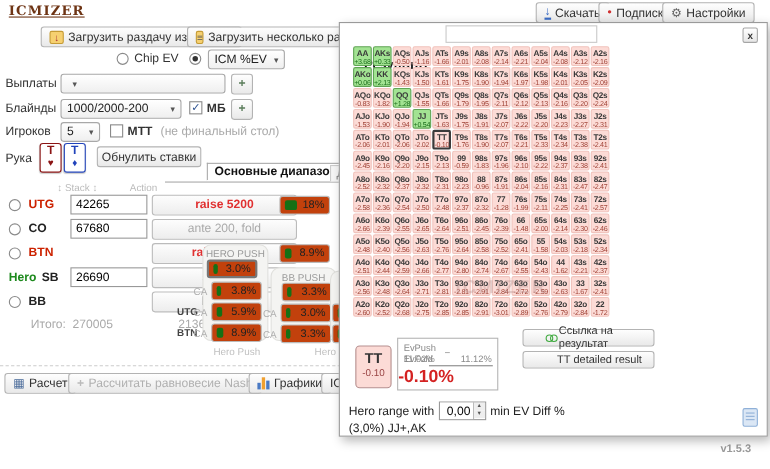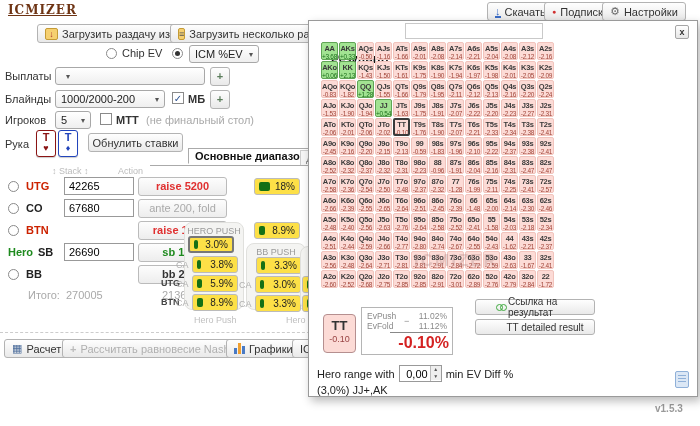--- a/index.html
+++ b/index.html
@@ -24,27 +24,27 @@
   .plusbtn{position:absolute;width:20px;height:19px;border:1px solid #b3b3b3;border-radius:3px;
        background:linear-gradient(#fefefe,#e9e9e9);color:#5b7d5b;font-weight:bold;text-align:center;line-height:16px;}
 
   
   .posrow{position:absolute;left:6px;width:300px;height:20px;}
   .posrow .radio{position:absolute;left:2px;top:4px;}
   .pos{position:absolute;left:20px;top:3px;font-weight:bold;font-size:11px;}
   .pos.red{color:#cc2200;}
   .hero{position:absolute;left:2px;top:3px;color:#1e8a1e;font-weight:bold;}
   .stack{left:58px;top:0;width:70px;}
-  .action{position:absolute;left:132px;top:0;width:89px;height:19px;border:1px solid #bbb;border-radius:3px;
+  .action{position:absolute;left:132px;top:0;width:132px;height:19px;border:1px solid #bbb;border-radius:3px;
        background:linear-gradient(#fdfdfd,#ededed);text-align:center;line-height:17px;font-size:11px;}
   .action.red{color:#e03030;font-weight:bold;}
   .action.grayed{color:#aaa;}
   .action.green{color:#1e8a1e;font-weight:bold;}
   .action.dark{color:#333;font-weight:bold;}
-  .pct{position:absolute;display:flex;align-items:center;border:1px solid #bbb;border-radius:3px;background:#fde047;
+  .pct{position:absolute;display:flex;align-items:center;border:1px solid #bbb;border-radius:3px;background:#c2410c;
        height:17px;padding:0 4px;gap:3px;}
   .pct .bf{height:9px;background:#157015;border-radius:2px;flex:none;}
   .pct .pv{font-size:10px;color:#222;flex:1;text-align:right;}
   .pctbox{left:248px;top:1px;width:46px;}
 
   
   .ppanel{position:absolute;background:#f4f4f2;border:1px solid #e0e0dd;border-radius:8px;}
   .ppanel .ptitle{text-align:center;color:#9a9a9a;font-size:9px;margin-top:3px;}
   .prow{position:absolute;display:flex;align-items:center;gap:3px;}
   .prow .ca{color:#b0b0b0;font-size:9px;width:13px;}
@@ -86,21 +86,21 @@
   .wmark{position:absolute;left:105px;top:230px;font-size:17px;font-weight:bold;color:rgba(170,130,130,.30);letter-spacing:2px;}
 
   .ttcard{position:absolute;left:14px;top:293px;width:33px;height:39px;border:1px solid #b58f8f;border-radius:4px;
           background:#fcdbd6;text-align:center;}
   .ttcard .n{font-size:13px;font-weight:bold;color:#333;line-height:17px;margin-top:2px;}
   .ttcard .val{font-size:9px;color:#994444;line-height:10px;}
   .evbox{position:absolute;left:52px;top:286px;width:92px;height:48px;border:1px solid #b5b5b5;background:#fff;}
   .evrow{position:absolute;right:5px;font-size:8.5px;color:#8a8a8a;width:80px;display:flex;justify-content:space-between;}
   .evline{position:absolute;left:28px;right:4px;top:24px;border-top:1px solid #888;}
   .evminus{position:absolute;left:42px;top:8px;color:#8a8a8a;font-size:9px;}
-  .diff{position:absolute;left:0;right:3px;top:26px;text-align:right;font-size:16px;font-weight:bold;color:#d42222;}
+  .diff{position:absolute;left:0;right:3px;top:26px;text-align:left;font-size:16px;font-weight:bold;color:#d42222;}
   .rbtn{position:absolute;left:166px;width:120px;height:16px;border:1px solid #b3b3b3;border-radius:3px;
         background:linear-gradient(#fefefe,#e9e9e9);font-size:10px;color:#333;display:flex;align-items:center;justify-content:center;gap:4px;padding-left:20px;}
   .linkicon{display:inline-block;width:9px;height:7px;position:relative;}
   .linkicon:before,.linkicon:after{content:"";position:absolute;width:5px;height:5px;border:1.5px solid #3faa3f;border-radius:50%;top:0;}
   .linkicon:before{left:0;} .linkicon:after{left:4px;}
   .rangerow{position:absolute;left:8px;top:344px;font-size:11px;color:#222;display:flex;align-items:center;gap:4px;}
   .spin{display:inline-flex;border:1px solid #999;height:17px;}
   .spin .sv{width:30px;text-align:right;padding:1px 2px;font-size:11px;}
   .spin .arr{width:11px;border-left:1px solid #bbb;display:flex;flex-direction:column;}
   .spin .arr span{font-size:5px;line-height:7px;text-align:center;color:#555;background:#eee;}
@@ -1022,21 +1022,21 @@
         </div>
       </div>
     <div class="wmark">ICMIZER</div>
 
     <div class="ttcard">
       <div class="n">TT</div>
       <div class="val">-0.10</div>
     </div>
 
     <div class="evbox">
-      <div class="evrow" style="top:3px;">
+      <div class="evrow" style="top:3px;flex-direction:column;">
         <span>EvPush</span>
         <span>11.02%</span>
       </div>
       <span class="evminus">−</span>
       <div class="evrow" style="top:13px;">
         <span>EvFold</span>
         <span>11.12%</span>
       </div>
       <div class="evline"></div>
       <div class="diff">-0.10%</div>

